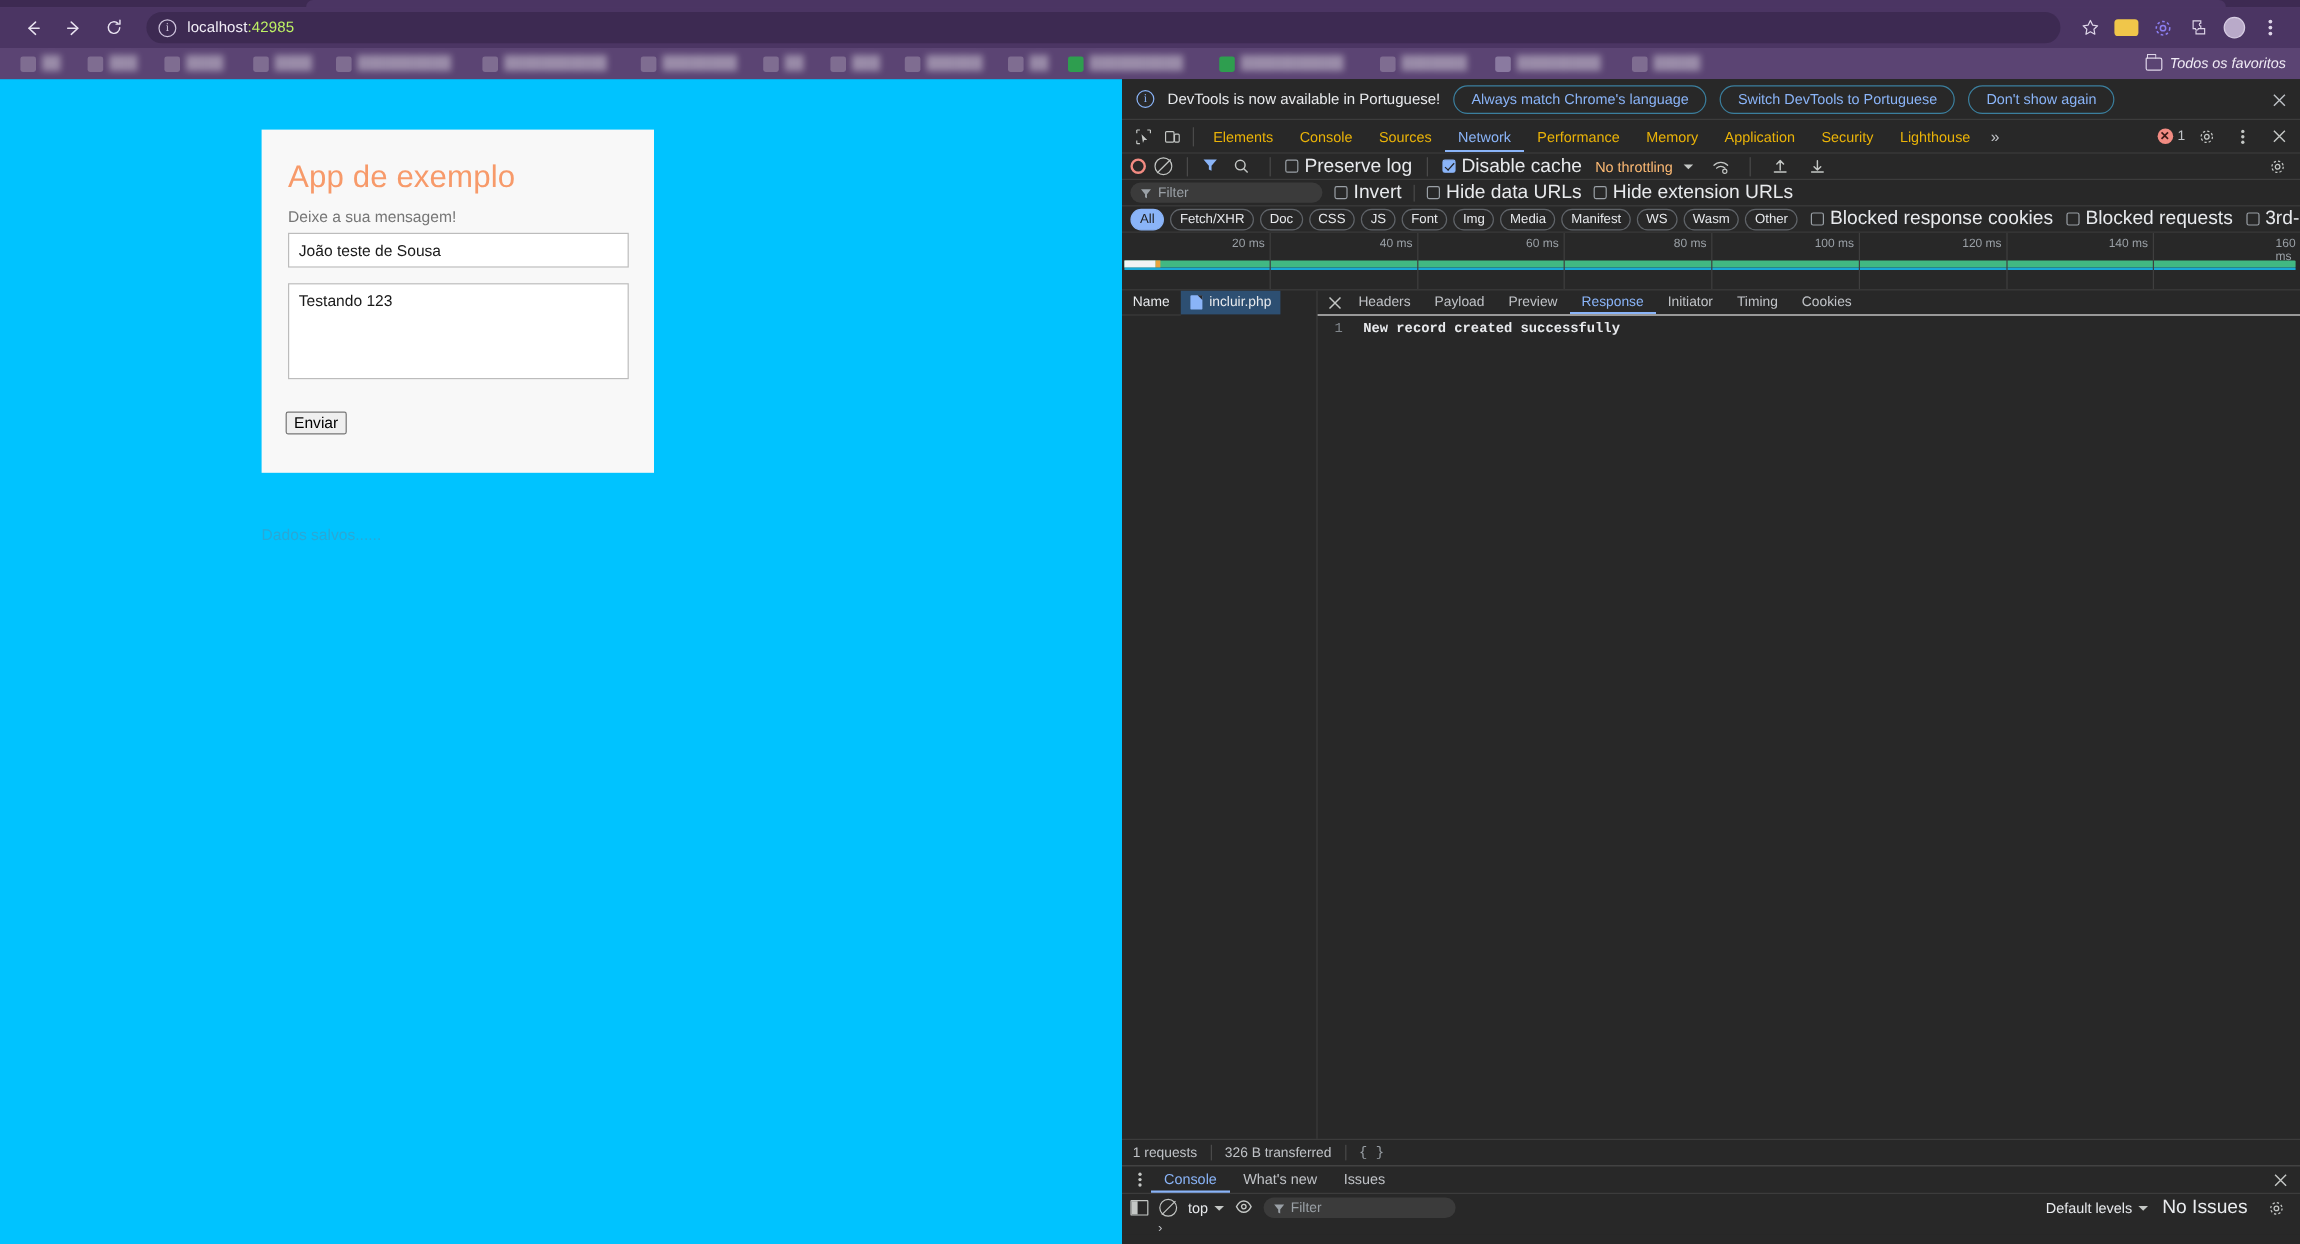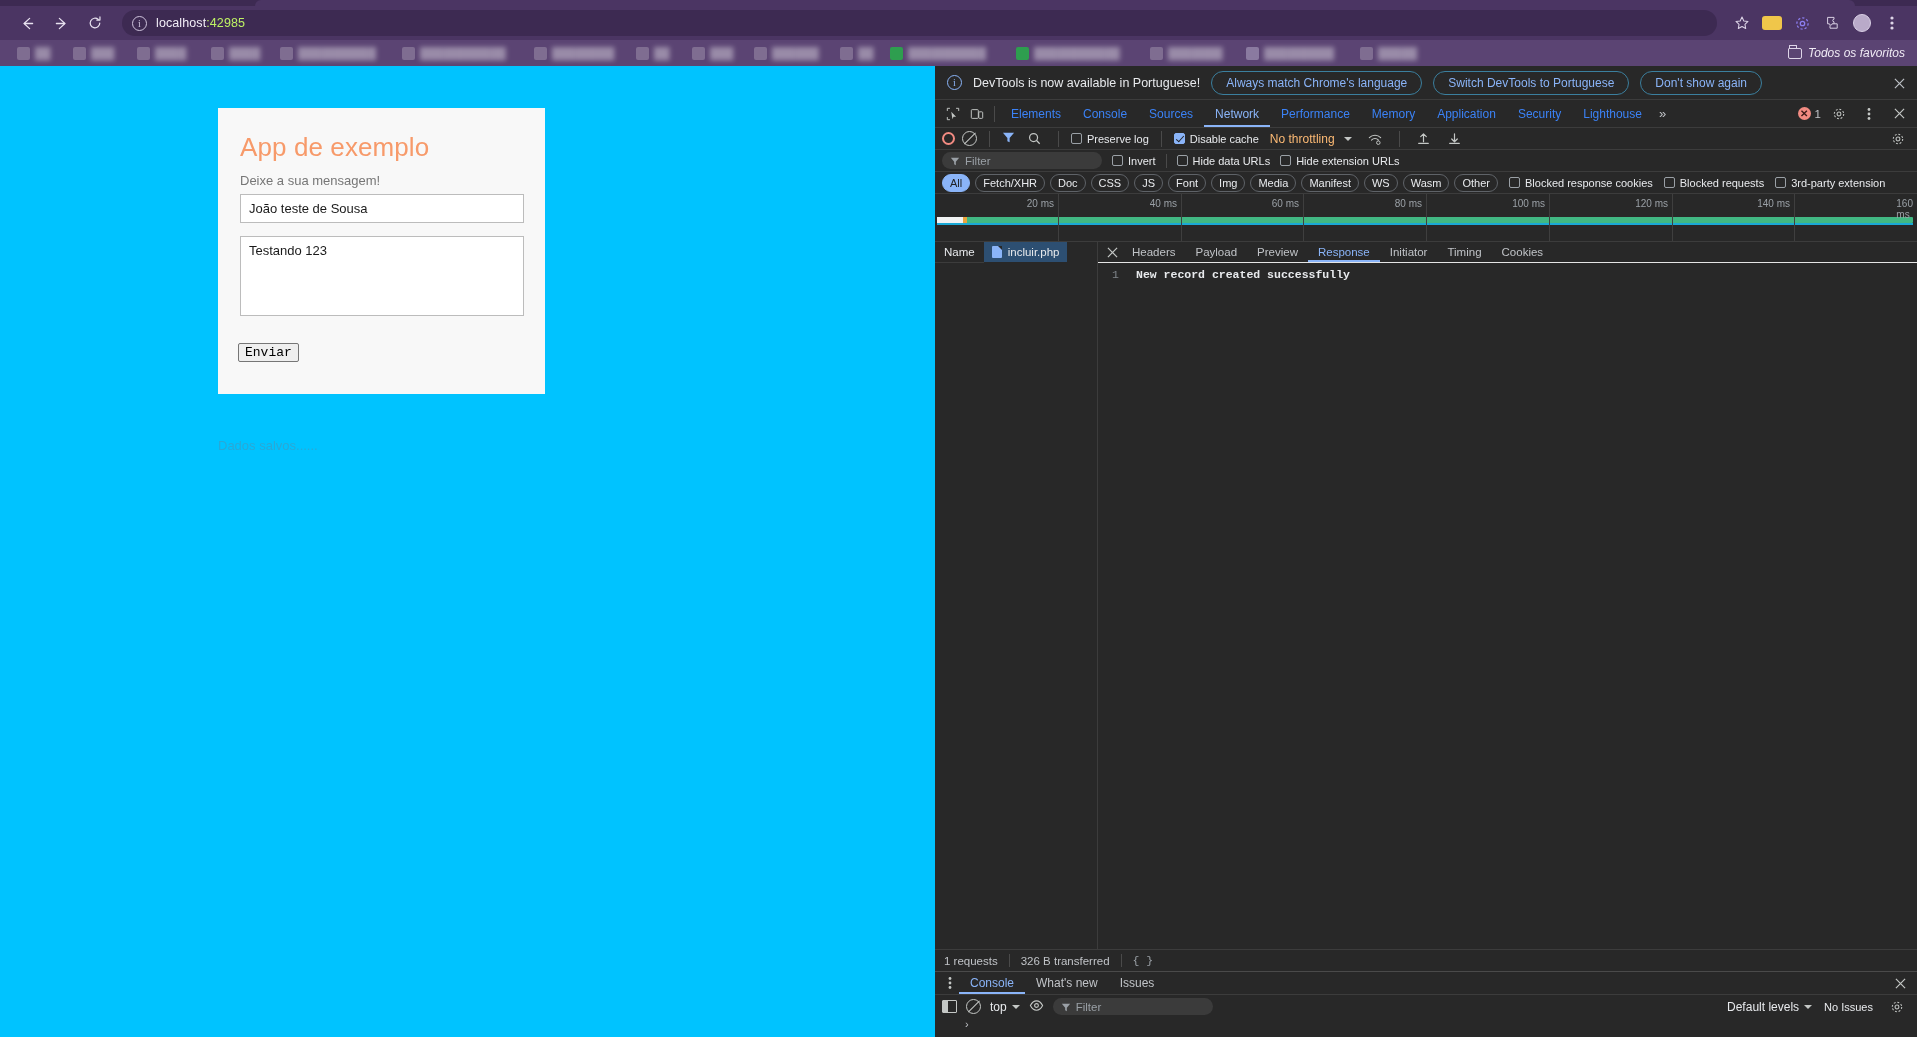--- a/index.html
+++ b/index.html
@@ -84,21 +84,21 @@
     padding:0 8px; outline:none;
   }
   #msginput {
     position:absolute; left:22px; top:128px; width:284px; height:80px;
     border:1px solid #bcbcbc; background:#fff;
     font-family:"Liberation Sans",sans-serif; font-size:13px; color:#1a1a1a;
     padding:6px 8px; outline:none; resize:none; line-height:1.3;
   }
   #sendbtn {
     position:absolute; left:20px; top:235px;
-    font-family:Liberation Mono, monospace; font-size:13px;
+    font-family:Liberation Sans, sans-serif; font-size:13px;
     background:#efefef; border:1.5px solid #767676; border-radius:2px;
     padding:1px 6px; color:#000; cursor:pointer;
   }
   #savedmsg {
     position:absolute; left:218px; top:372px;
     font-size:13px; color:#2aa8d6;
   }
 
   
   #devtools {
@@ -127,21 +127,21 @@
      color:#bdc1c6; display:flex;align-items:center;justify-content:center; cursor:pointer;}
 
   #dt-tabs {
     height:28px; flex:0 0 auto; display:flex; align-items:center;
     padding:0 6px; gap:0; border-bottom:1px solid #3c3c3c; position:relative;
   }
   .sqicon { width:24px;height:22px;display:flex;align-items:center;justify-content:center;color:#c4c7c5;cursor:pointer;}
   .vsep { width:1px;height:16px;background:#4a4a4a;margin:0 5px;flex:0 0 auto;}
   .dtab {
     height:27px; display:flex;align-items:center; padding:0 11px;
-    color:#3b82f6; font-size:12px; white-space:nowrap; cursor:pointer;
+    color:#eab308; font-size:12px; white-space:nowrap; cursor:pointer;
   }
   .dtab.sel { color:#8ab4f8; box-shadow: inset 0 -2px 0 #8ab4f8; }
   .dtmore { color:#c0c3c7; padding:0 6px; cursor:pointer; font-size:13px;}
   #dt-tabs .right { position:absolute; right:6px; display:flex; align-items:center; gap:6px;}
   .errbadge { display:flex;align-items:center;gap:4px;}
   .errdot { width:13px;height:13px;border-radius:50%;background:#f28b82;color:#3c1b18;
     font-size:10px;display:flex;align-items:center;justify-content:center;font-weight:bold;}
   .errnum { color:#c0c3c7; font-size:11.5px; }
 
   #nw-toolbar {
@@ -149,21 +149,21 @@
     padding:0 7px; gap:7px; border-bottom:1px solid #3c3c3c; position:relative;
   }
   .recdot { width:13px;height:13px;border-radius:50%;border:2px solid #f28b82; cursor:pointer;}
   .clr-ic { width:15px;height:15px;border-radius:50%;border:1.3px solid #c4c7c5;position:relative;cursor:pointer;}
   .clr-ic:after{content:"";position:absolute;left:-1px;top:6px;width:16px;height:1.3px;background:#c4c7c5;transform:rotate(-45deg);}
   .funnel { color:#8ab4f8; cursor:pointer; }
   .cbrow { display:flex;align-items:center;gap:5px; cursor:pointer;}
   .cb { width:11px;height:11px;border:1.3px solid #9aa0a6;border-radius:2px;background:transparent;flex:0 0 auto;}
   .cb.on { background:#8ab4f8; border-color:#8ab4f8; position:relative;}
   .cb.on:after{content:"";position:absolute;left:3px;top:0px;width:3px;height:7px;border:solid #202124;border-width:0 1.6px 1.6px 0;transform:rotate(42deg);}
-  .lbl { color:#e8eaed; font-size:11px; white-space:nowrap;}
+  .lbl { color:#e8eaed; font-size:16px; white-space:nowrap;}
   .throt { color:#fdba74; font-size:12px; }
   .caret { width:0;height:0;border-left:4px solid transparent;border-right:4px solid transparent;border-top:4px solid #c4c7c5;}
   #nw-toolbar .right { position:absolute; right:7px; display:flex; align-items:center; gap:8px;}
 
   #nw-filterrow {
     height:22px;flex:0 0 auto;display:flex;align-items:center;padding:0 7px;gap:10px;
     border-bottom:1px solid #3c3c3c;
   }
   #filterbox {
     width:160px;height:17px;background:#3b3b3b;border-radius:9px;

